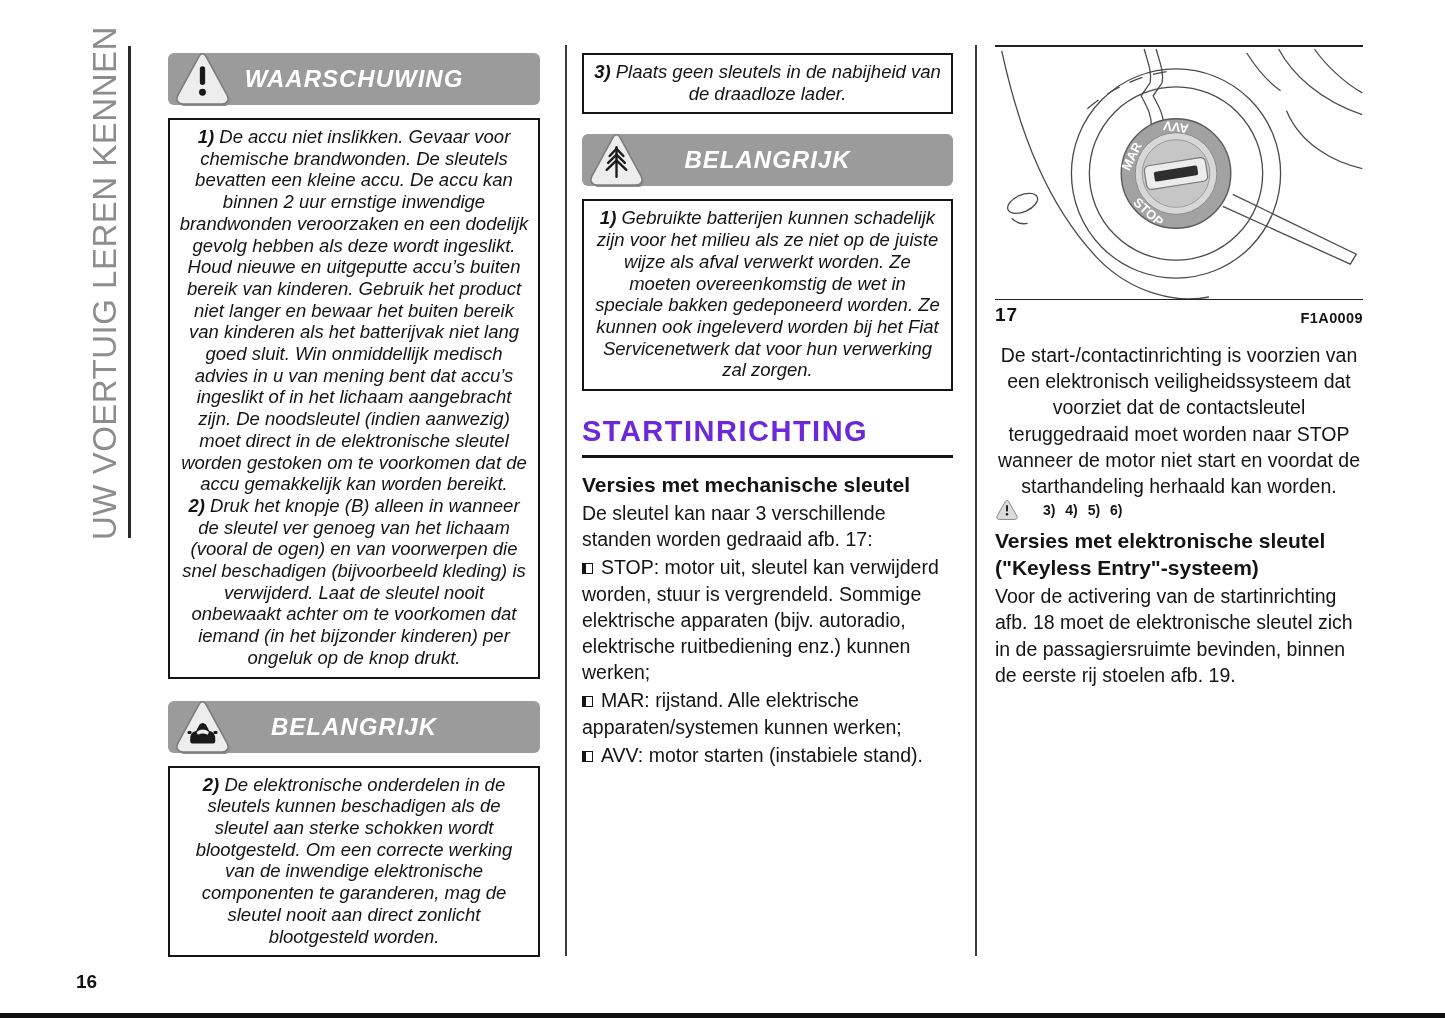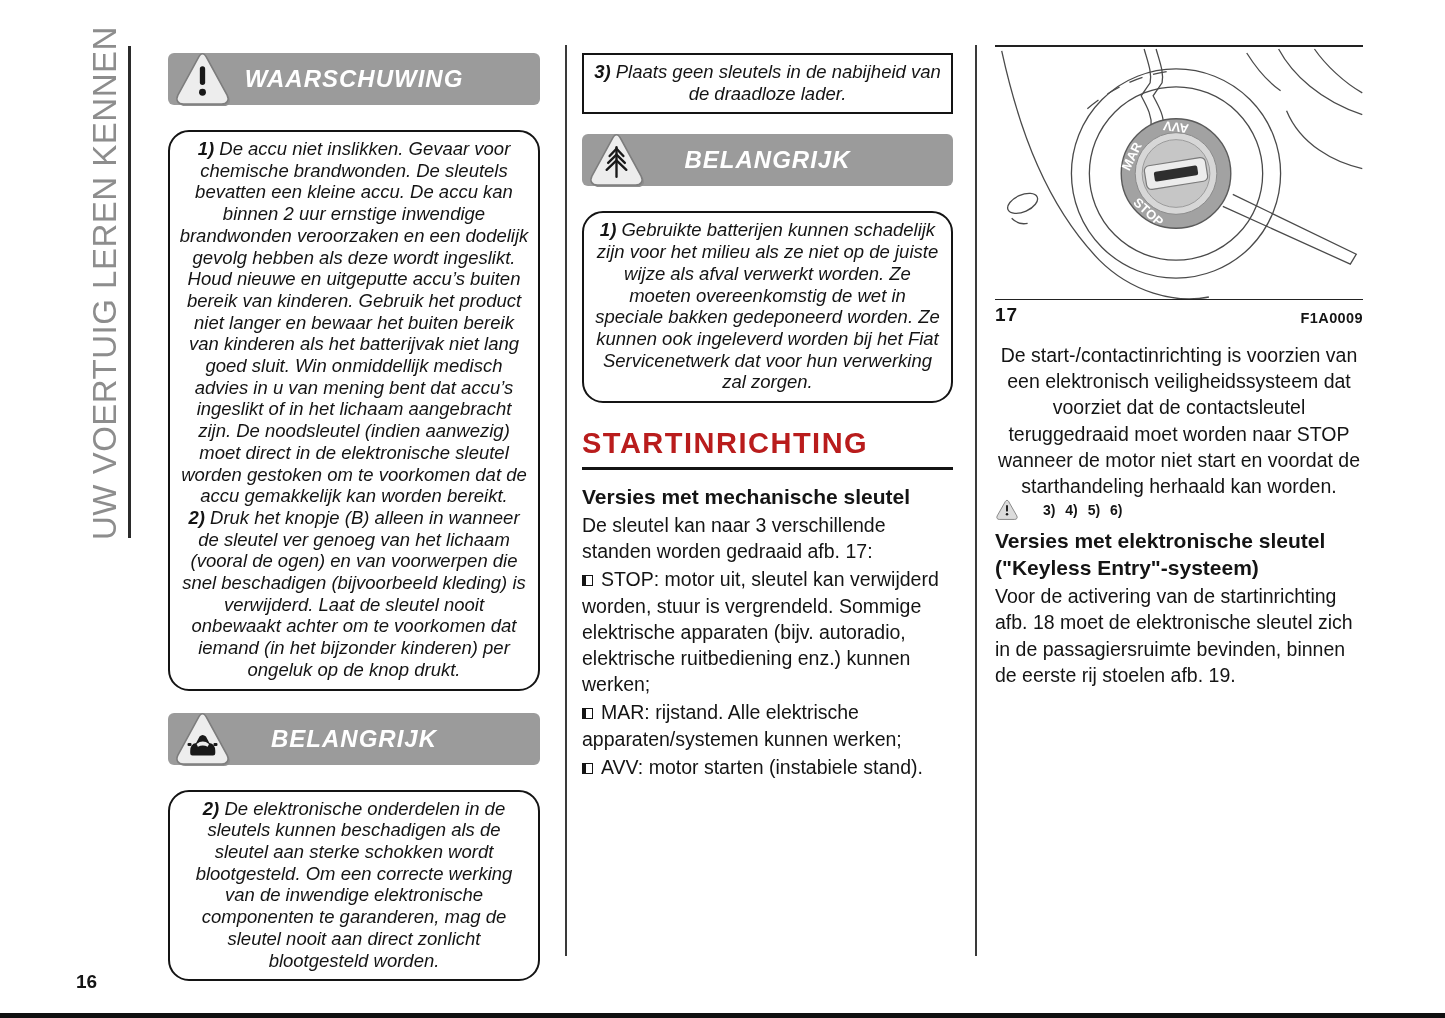--- a/index.html
+++ b/index.html
@@ -31,25 +31,25 @@
   .hdr-label { font-size:24px; font-weight:700; font-style:italic; color:#ffffff; letter-spacing:1px; }
   .tri-icon { position:absolute; left:5px; top:-4px; width:59px; height:60px; }
   .tri-icon svg { display:block; width:100%; height:100%; }
   
   .nbox {
     border:2.2px solid #141414; background:#ffffff;
     padding:6px 9px 8px 9px; font-style:italic;
     font-size:18.5px; line-height:21.7px;text-align:center;
   }
   .nbox b { font-weight:700; }
-  .mt5 { margin-top:5px; } .mt13 { margin-top:25px;border-radius:21px; } .mt20 { margin-top:20px; } .mt22 { margin-top:22px; }
+  .mt5 { margin-top:5px; } .mt13 { margin-top:13px; } .mt20 { margin-top:20px; } .mt22 { margin-top:22px; }
   
   .section-title {
     margin-top:24px; font-size:29px; font-weight:800; letter-spacing:1.5px;
-    border-bottom:3.5px solid #141414; padding-bottom:7px; color:#b91c1c;
+    border-bottom:3.5px solid #141414; padding-bottom:7px; color:#6d28d9;
   }
   .subhead { margin-top:13px; font-size:21px; font-weight:700; line-height:27px; }
   .subhead2 { font-size:21px; font-weight:700; line-height:27px; }
   .body { margin-top:2px; font-size:19.5px; line-height:26.2px; }
   .body.first { margin-top:6px;text-align:center; }
   
   .sq {
     display:inline-block; width:11px; height:11px;
     border:1.6px solid #141414; border-left-width:4.6px;
     margin-right:8px;

